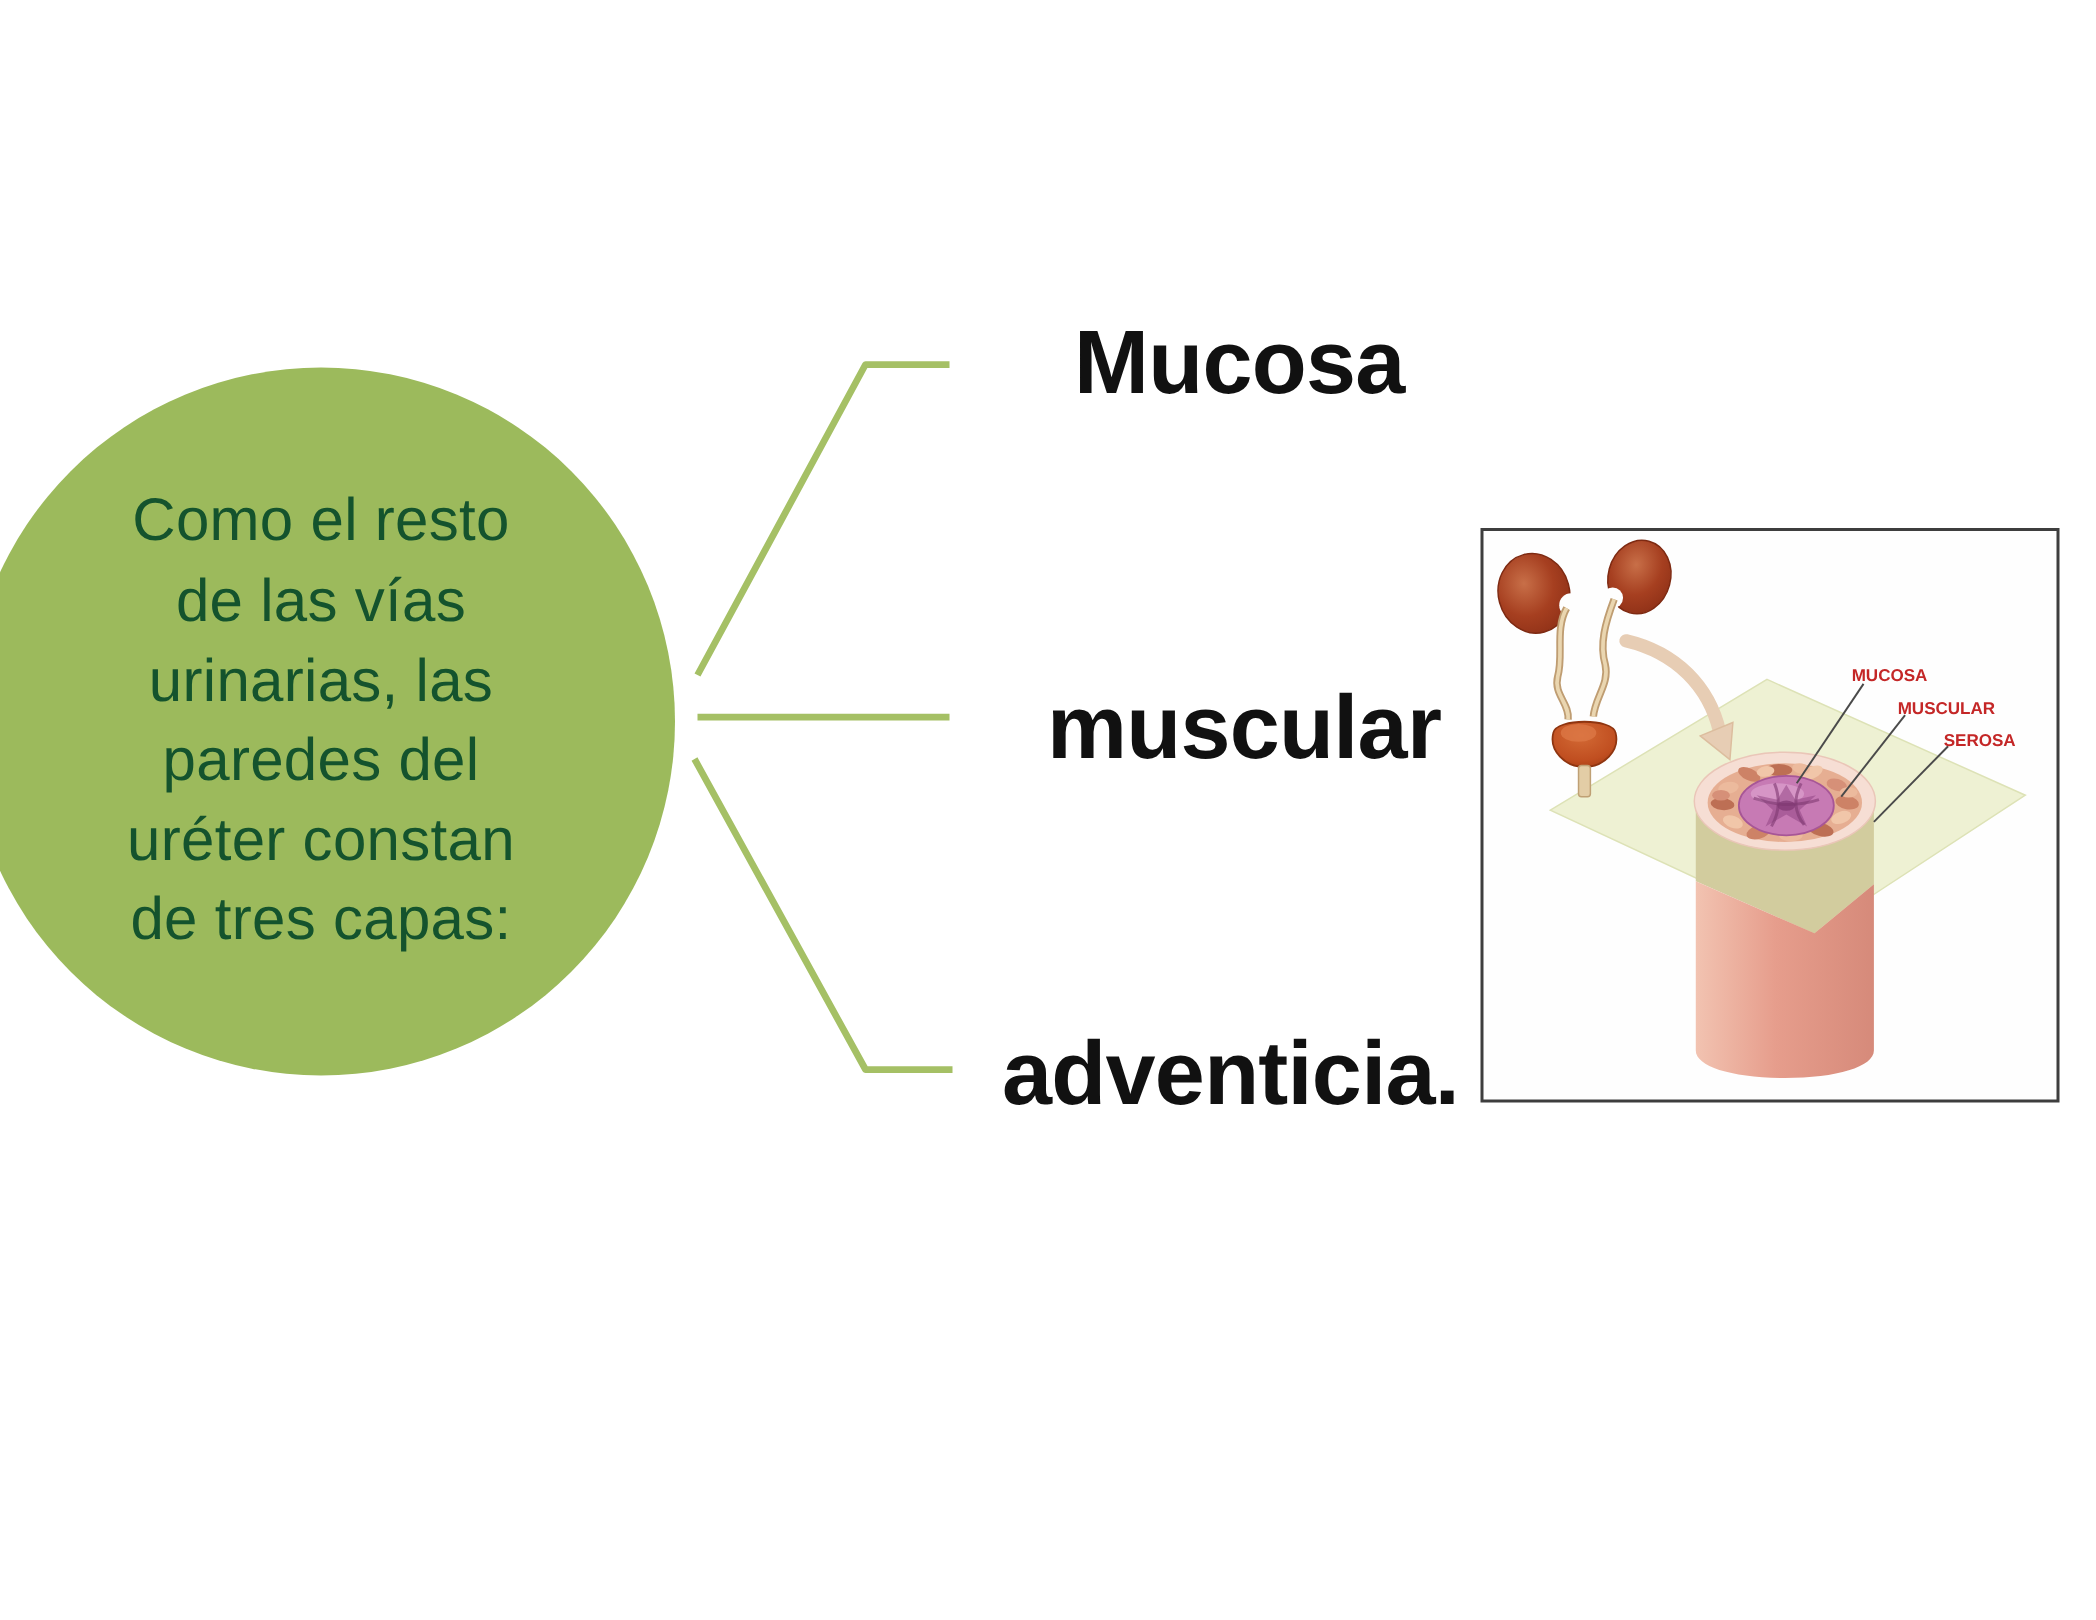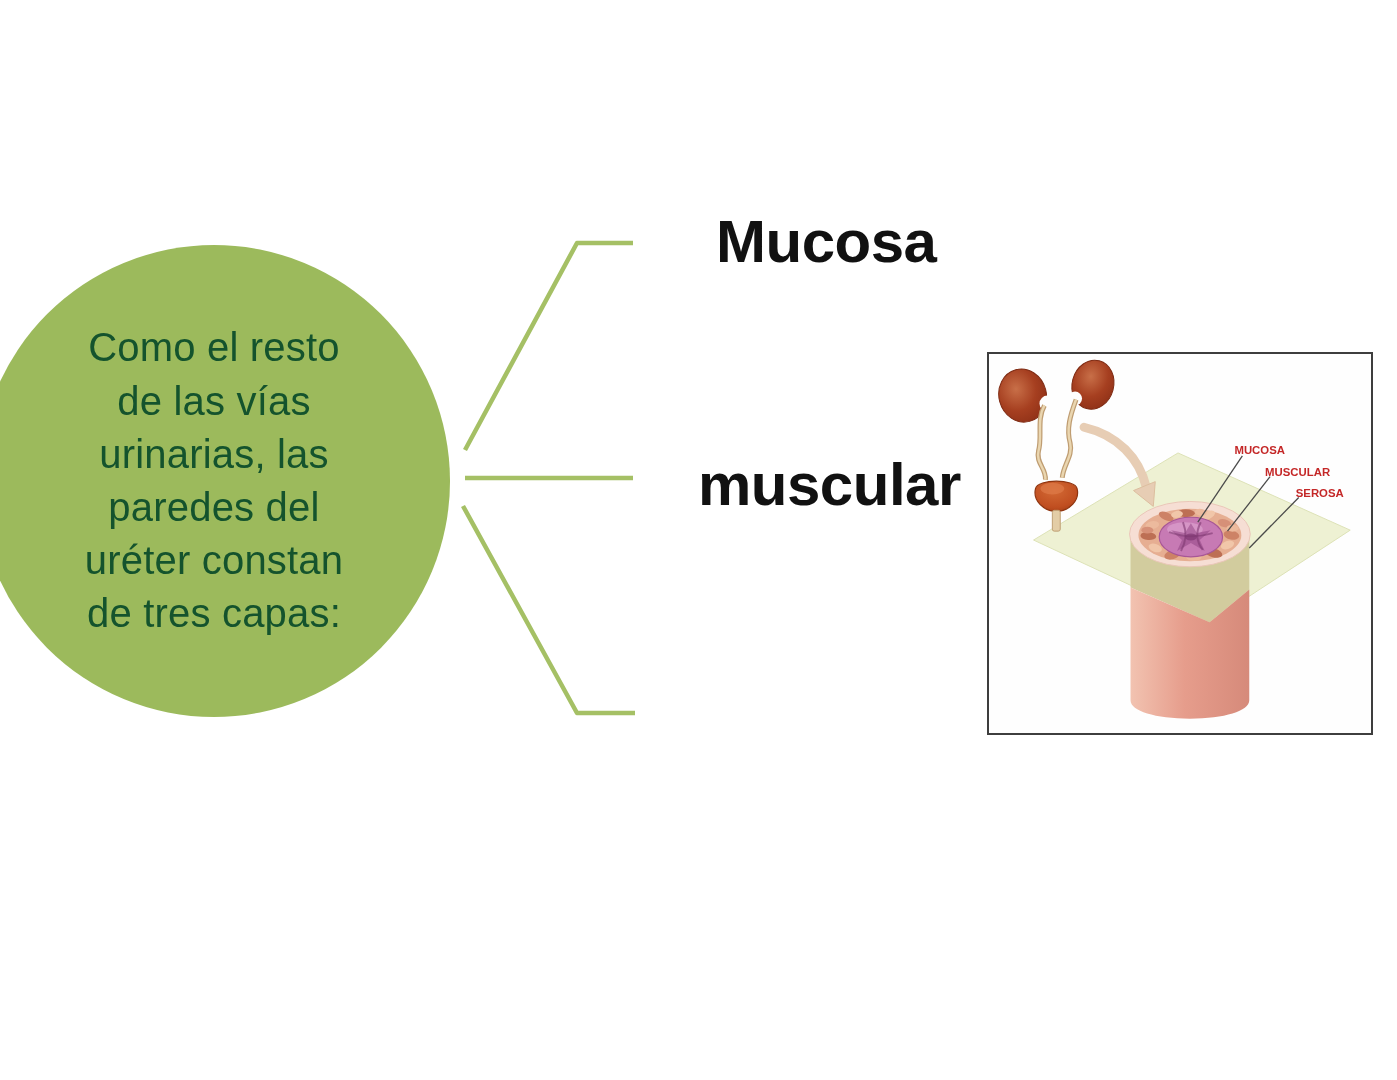--- a/index.html
+++ b/index.html
@@ -77,20 +77,21 @@
   </div>
 
   <svg id="connector-layer" viewBox="0 0 1397 1080" xmlns="http://www.w3.org/2000/svg">
     <polyline points="465,450 577,243 633,243" fill="none" stroke-width="4.5" stroke-linejoin="round" stroke="#a5c065"></polyline>
     <polyline points="465,478 633,478" fill="none" stroke-width="4.5" stroke="#a5c065"></polyline>
     <polyline points="463,506 577,713 635,713" fill="none" stroke-width="4.5" stroke-linejoin="round" stroke="#a5c065"></polyline>
   </svg>
 
   <div class="branch-label" id="branch-label-mucosa">Mucosa</div>
   <div class="branch-label" id="branch-label-muscular">muscular</div>
+  <div class="branch-label" id="branch-label-adventicia">adventicia.</div>
 
   <div class="figure-frame">
     <svg viewBox="0 0 386 383" xmlns="http://www.w3.org/2000/svg">
       <defs>
         <radialGradient id="kidneyGrad" cx="40%" cy="35%" r="75%">
           <stop offset="0%" stop-color="#c86f48"></stop>
           <stop offset="55%" stop-color="#a63f20"></stop>
           <stop offset="100%" stop-color="#8c2f16"></stop>
         </radialGradient>
         <radialGradient id="bladderGrad" cx="45%" cy="30%" r="80%">

